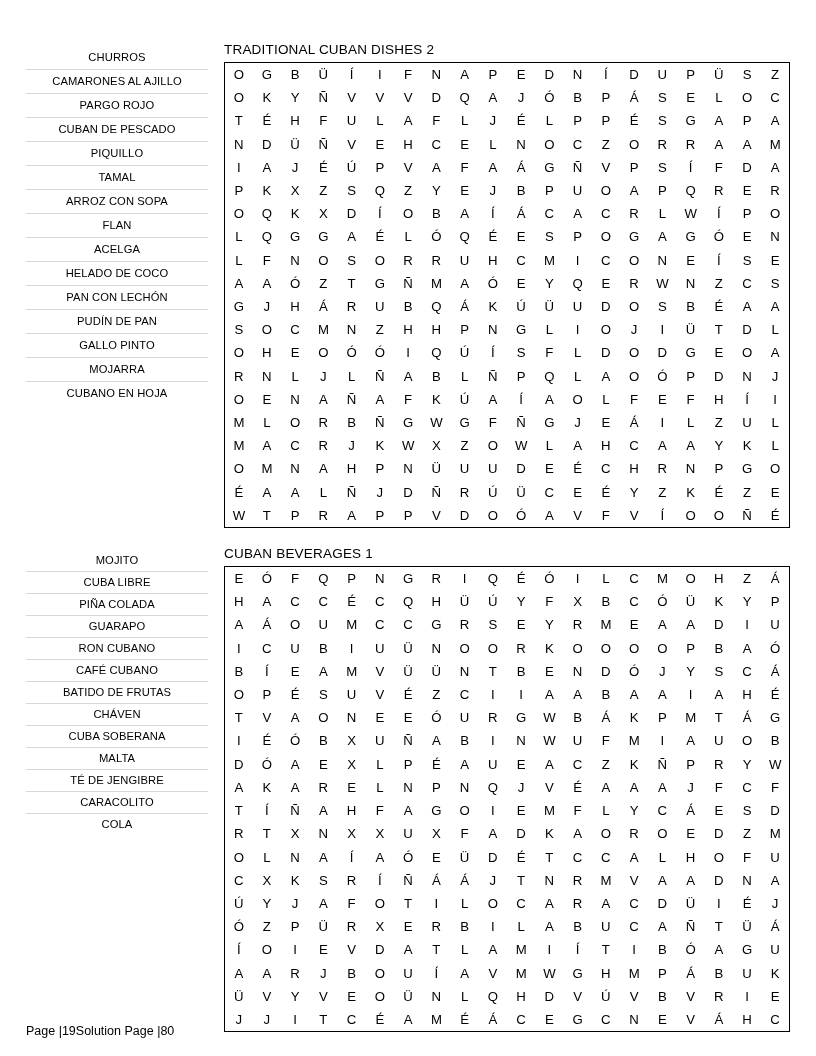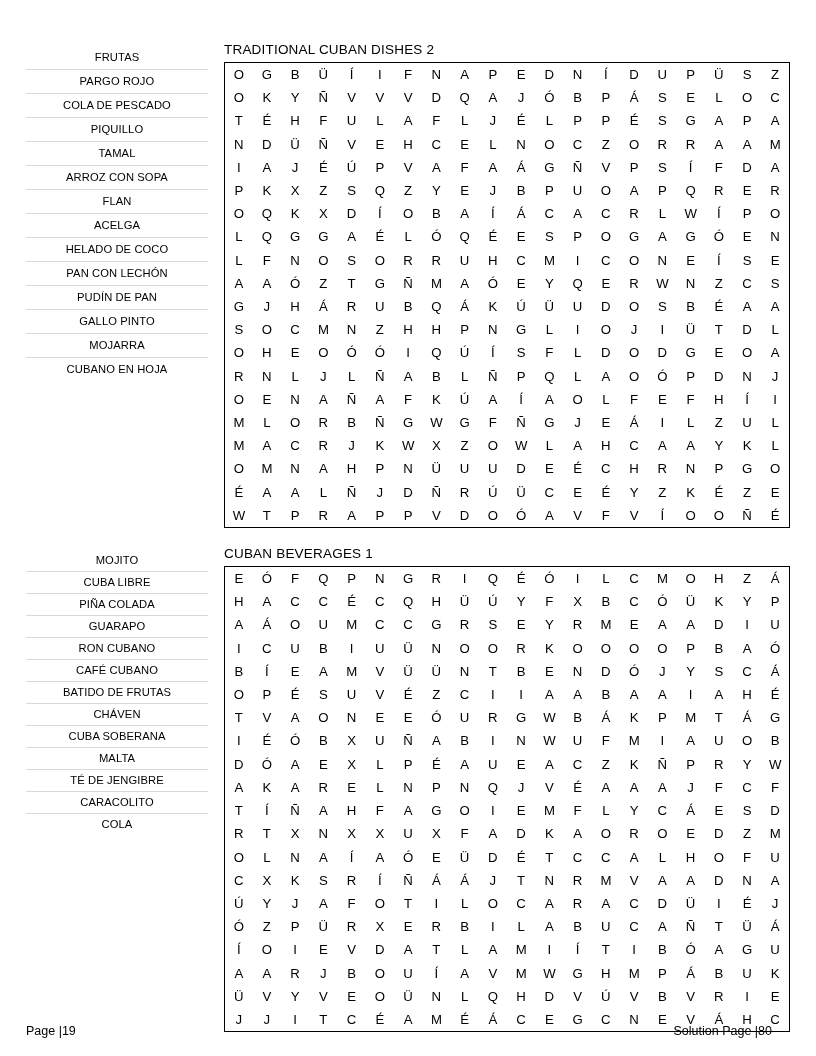--- a/index.html
+++ b/index.html
@@ -91,43 +91,45 @@
 
   .gap { height: 18px; }
 
   
   .footer {
     position: absolute;
     left: 26px;
     right: 26px;
     bottom: 18px;
     display: flex;
-    justify-content: space-between;
     align-items: center;
     font-size: 12.5px;
   }
   .footer .right { padding-right: 18px; }
 </style>
 </head>
 <body>
 
 <div class="page">
 
   <div class="puzzle">
     <div class="puzzle-left">
       <table class="wordlist">
         <tbody id="wordlist-1">
             <tr>
-              <td>FRUTAS</td>
+              <td>CHURROS</td>
+            </tr>
+            <tr>
+              <td>CAMARONES AL AJILLO</td>
             </tr>
             <tr>
               <td>PARGO ROJO</td>
             </tr>
             <tr>
-              <td>COLA DE PESCADO</td>
+              <td>CUBAN DE PESCADO</td>
             </tr>
             <tr>
               <td>PIQUILLO</td>
             </tr>
             <tr>
               <td>TAMAL</td>
             </tr>
             <tr>
               <td>ARROZ CON SOPA</td>
             </tr>

